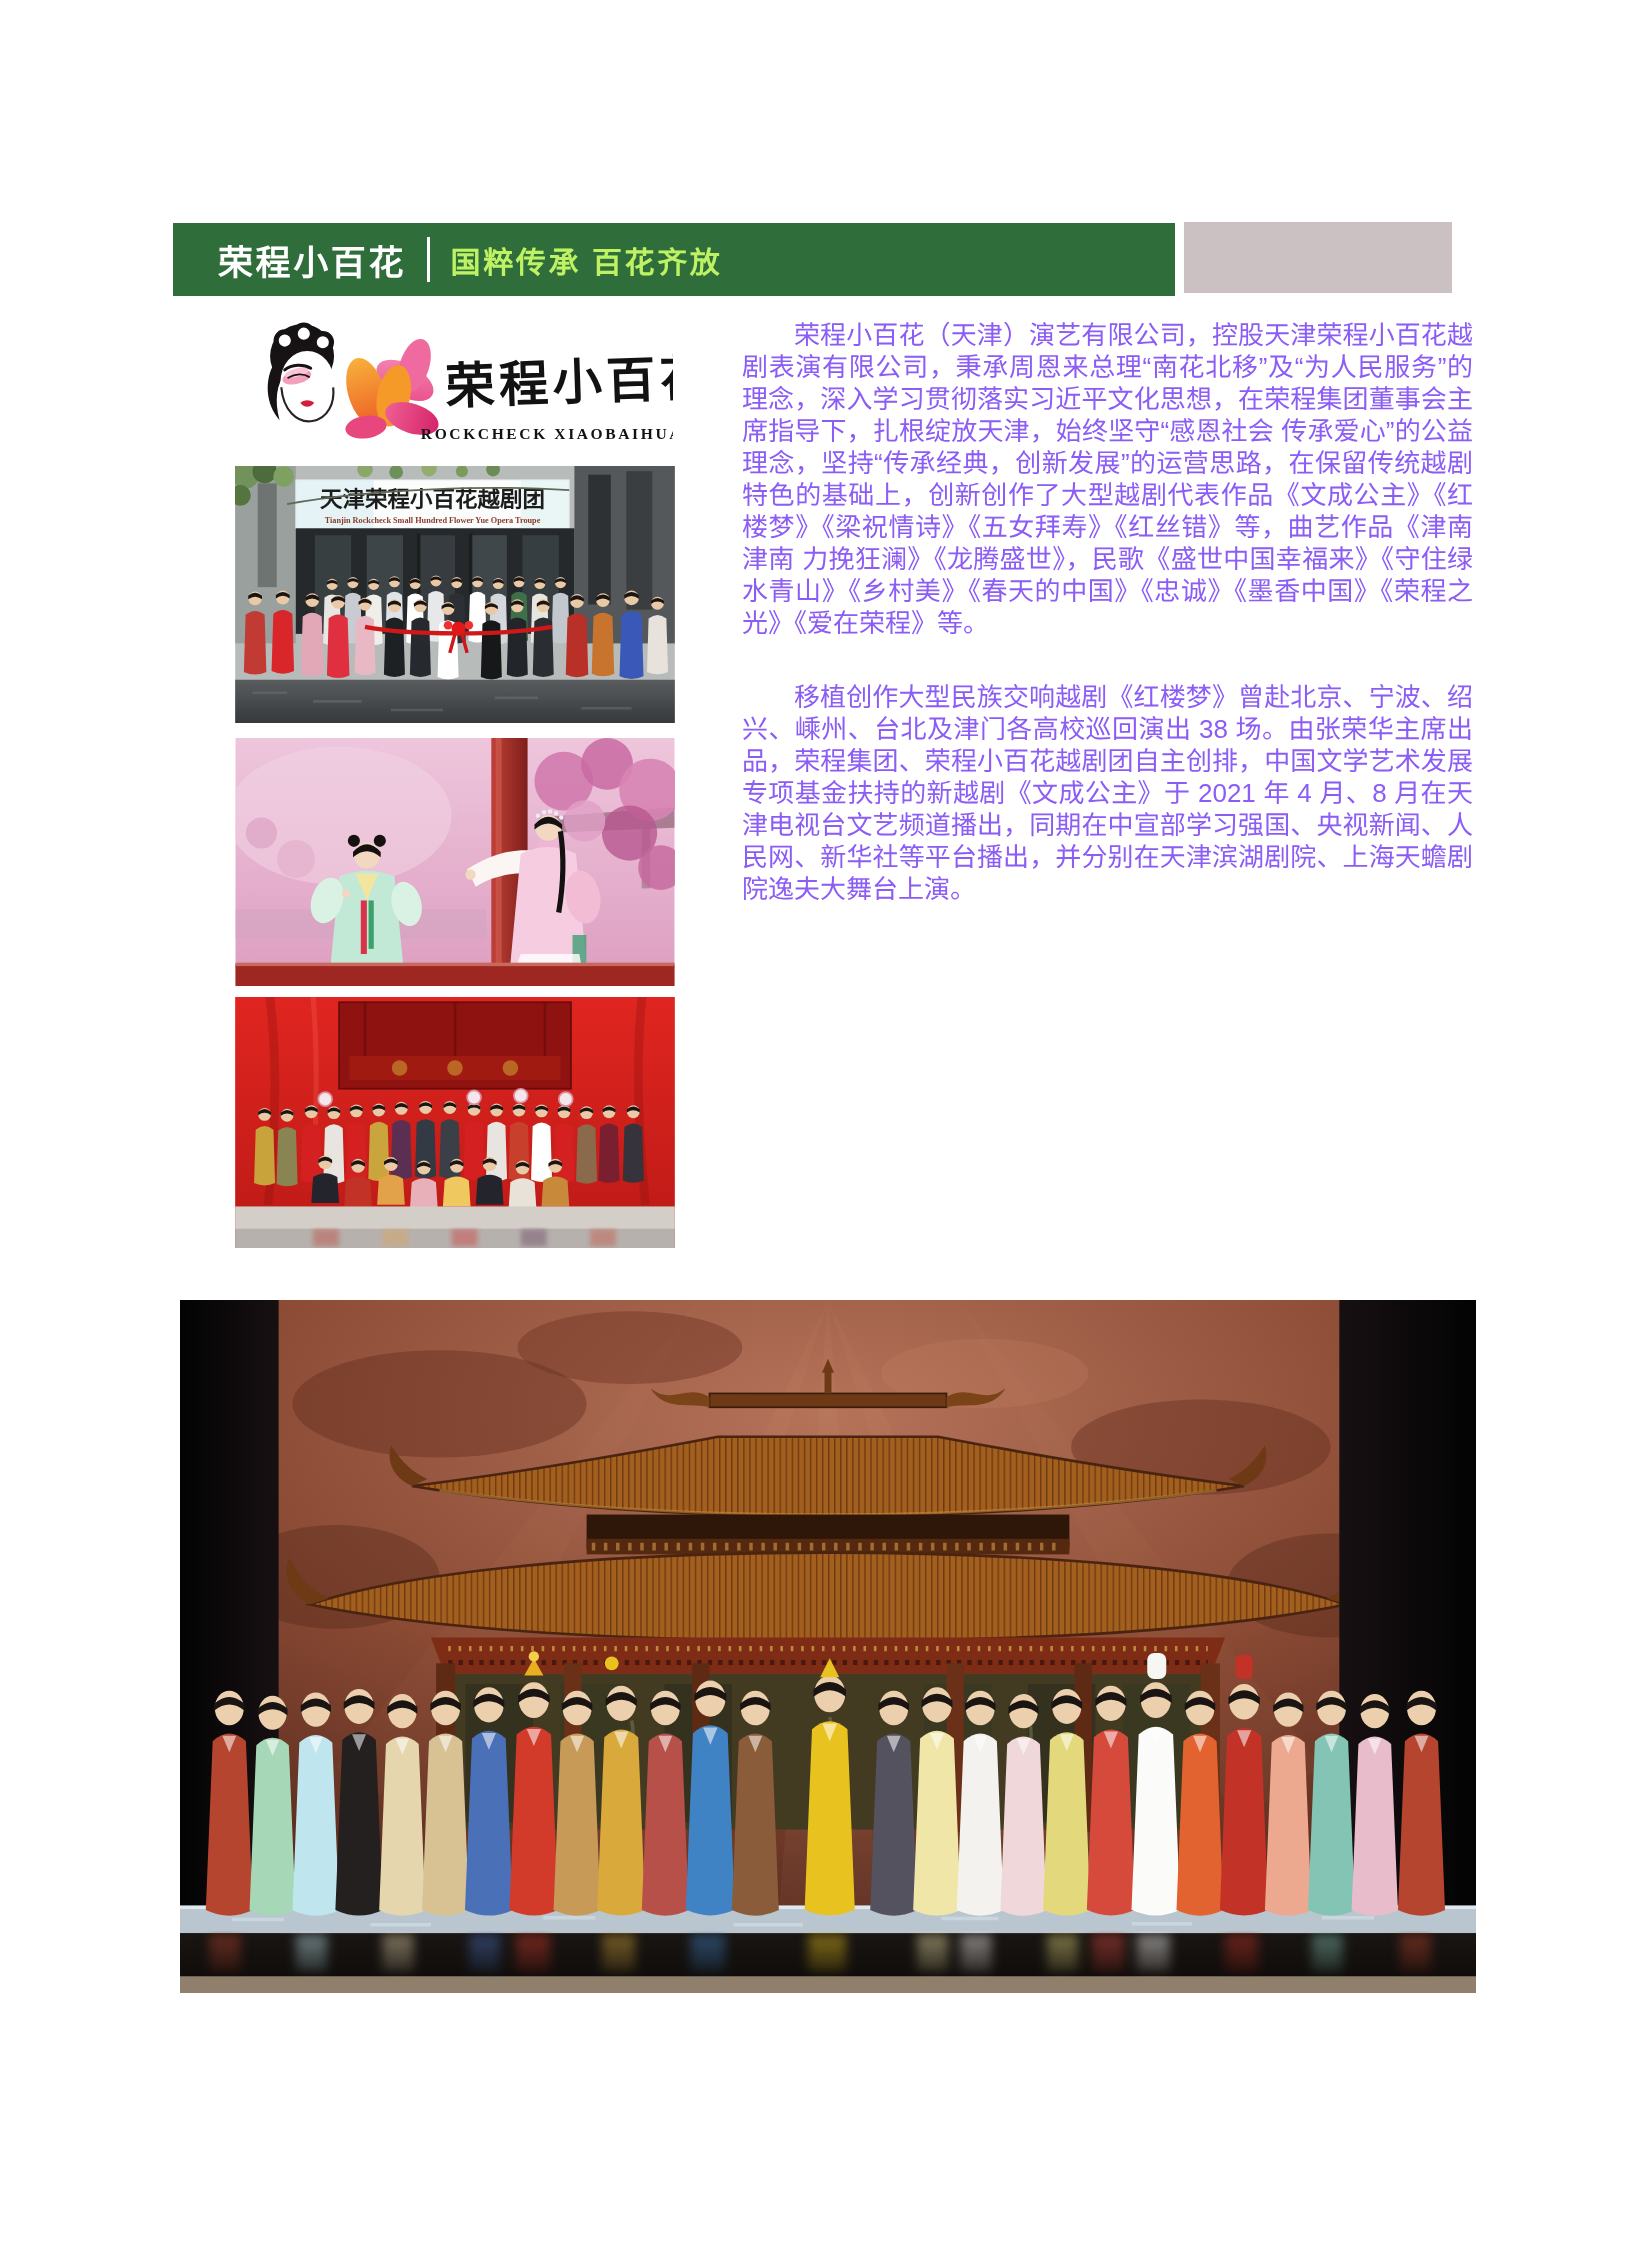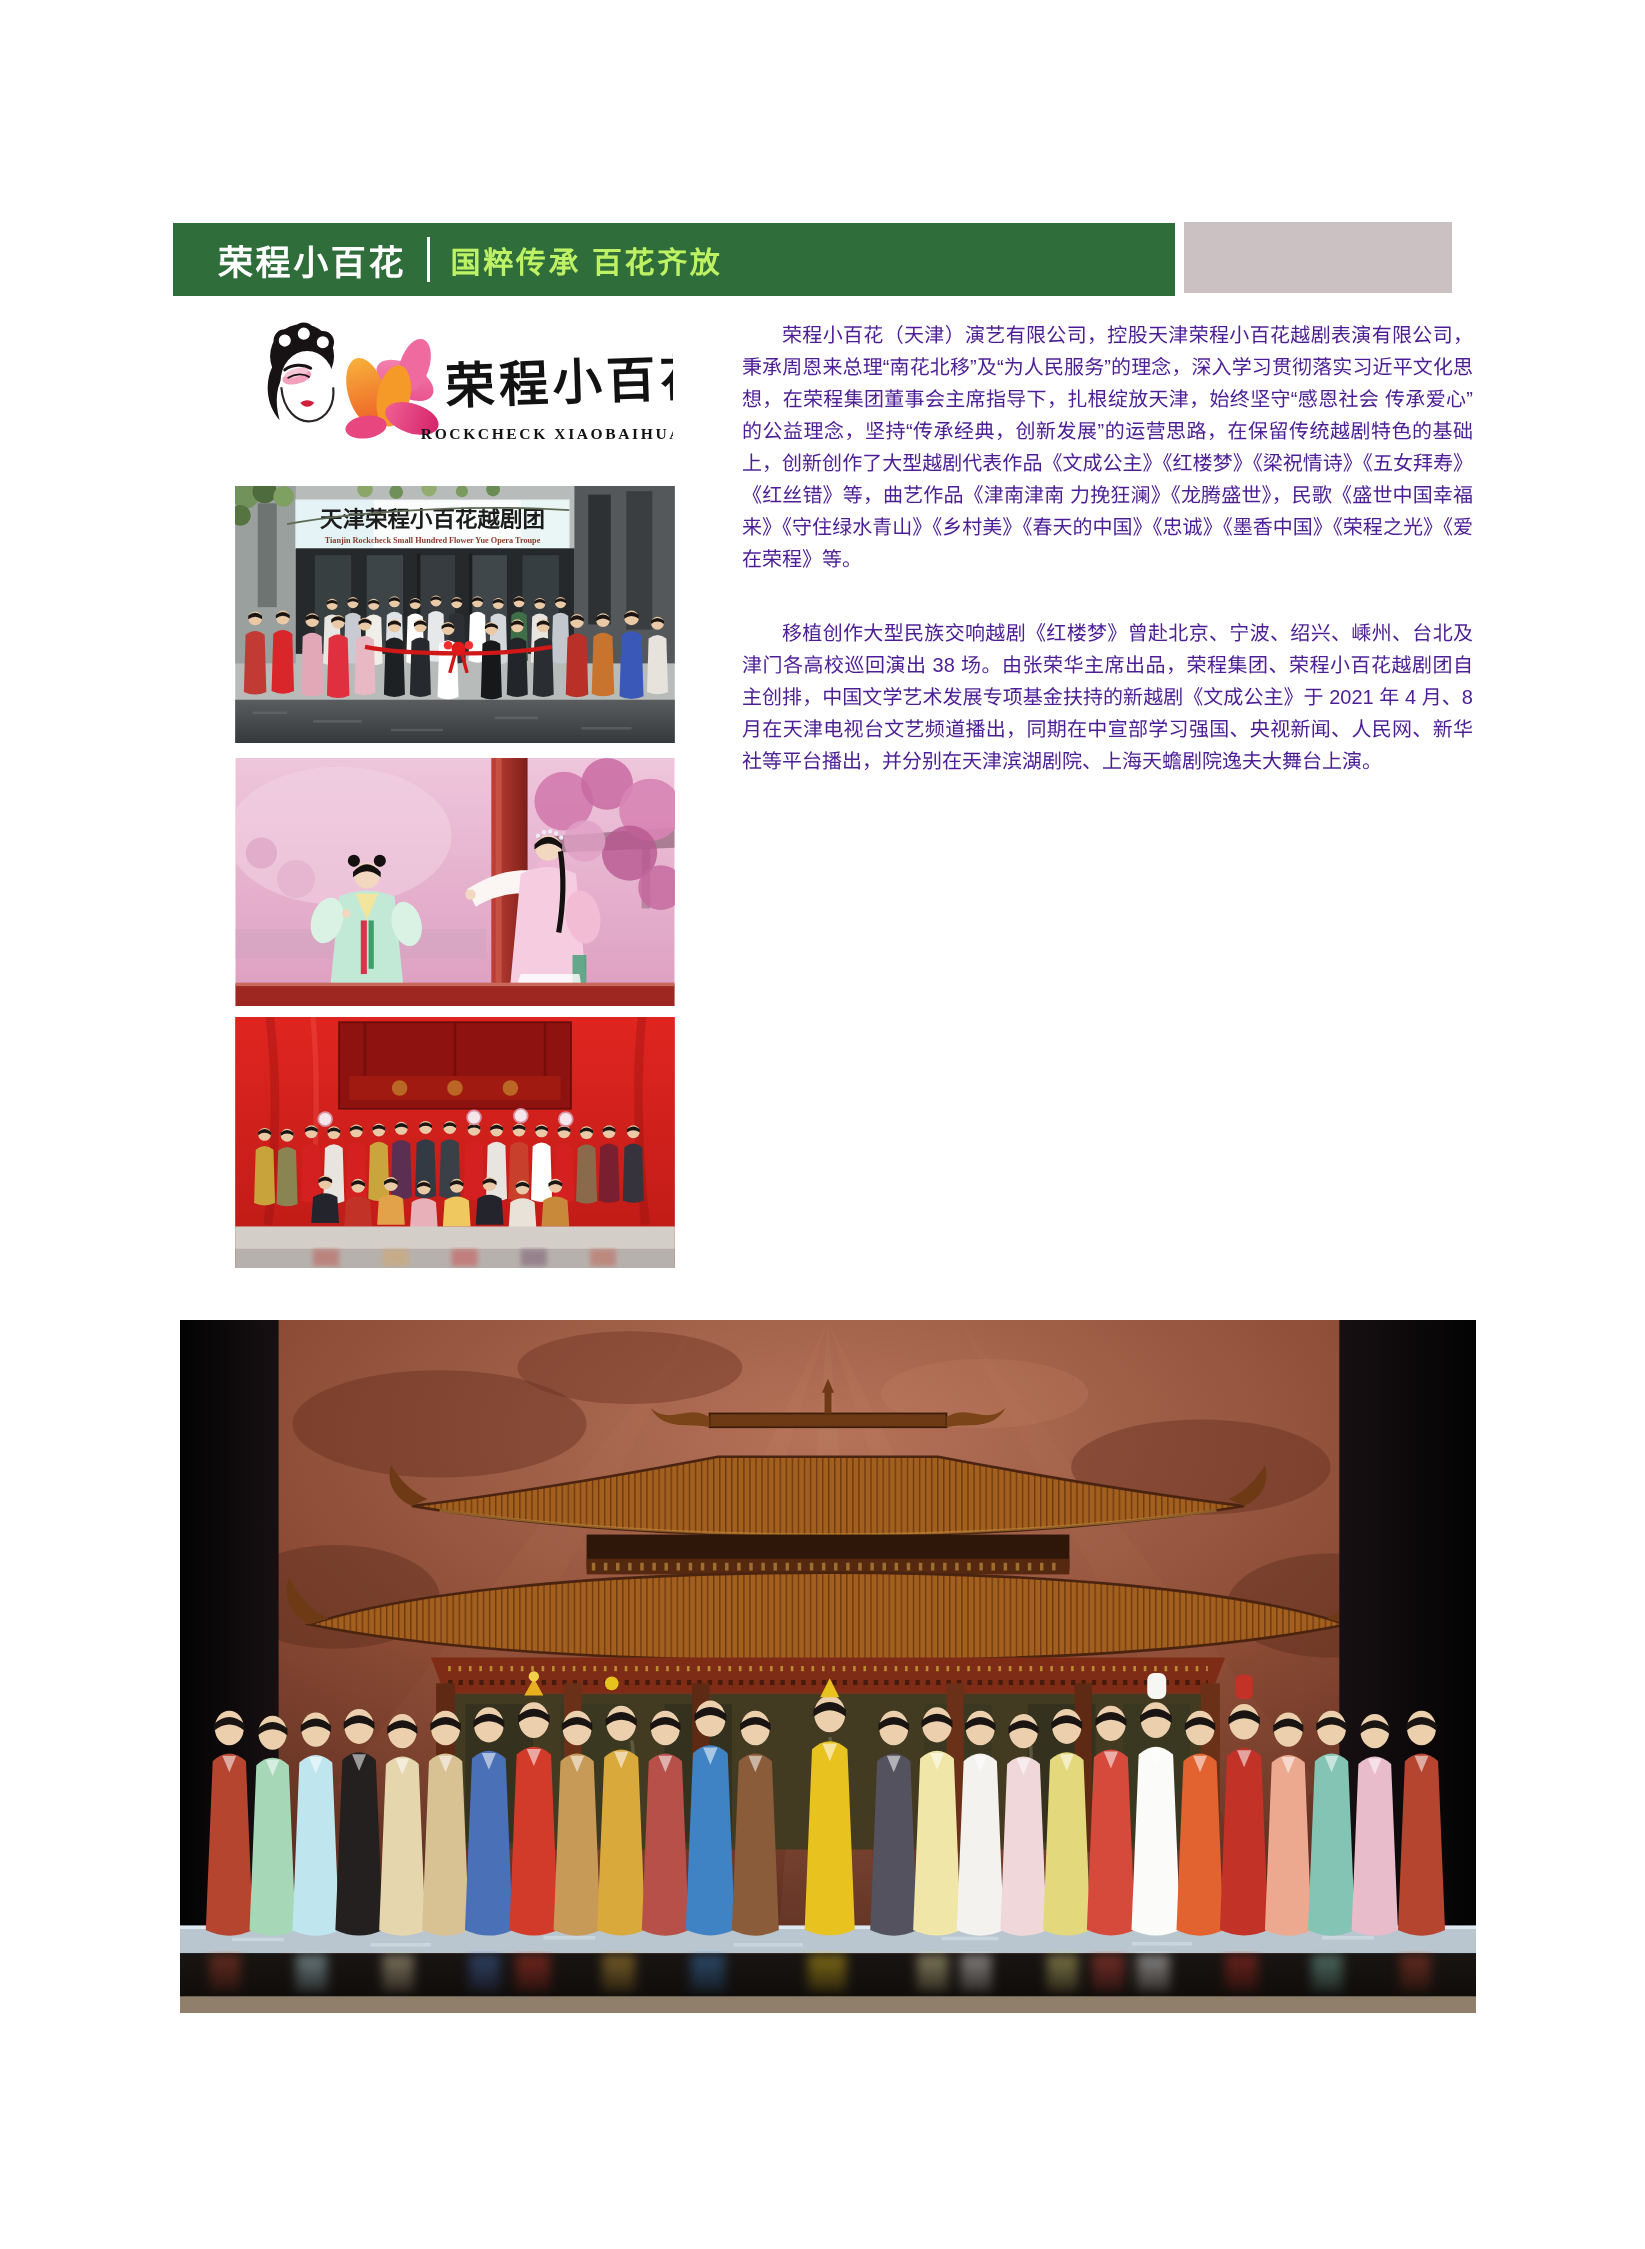--- a/index.html
+++ b/index.html
@@ -8,30 +8,30 @@
   
   .header-bar{position:absolute;left:173px;top:223px;width:1002px;height:73px;
               background:#2f6e3a;display:flex;align-items:center;padding-left:45px;box-sizing:border-box;}
   .header-bar .brand{color:#ffffff;font-size:35px;font-weight:bold;letter-spacing:2.6px;}
   .header-divider{display:inline-block;width:2.6px;height:45px;background:#ffffff;margin:0 21px;}
   .header-bar .slogan{color:#bef264;font-size:30px;font-weight:bold;letter-spacing:2.6px;}
   .accent-block{position:absolute;left:1184px;top:222px;width:268px;height:71px;background:#cbc1c3;}
   
   .logo-wrap{position:absolute;left:245px;top:318px;width:428px;height:142px;}
   
-  .photo{position:absolute;display:block;margin-top:20px;}
+  .photo{position:absolute;display:block;}
   .photo svg{display:block;}
   #photo-opening{left:235px;top:466px;width:440px;height:266px;}
   #photo-duet{left:235px;top:738px;width:440px;height:248px;}
   #photo-group{left:235px;top:997px;width:440px;height:251px;}
   #photo-finale{left:180px;top:1300px;width:1296px;height:693px;}
   
   .article{position:absolute;left:742px;top:319px;width:731px;}
-  .article p{margin:0 0 42px 0;font-size:20px;line-height:32px;text-align:justify;
-             text-indent:2em;color:#4c1d95;}
+  .article p{margin:0 0 42px 0;font-size:26px;line-height:32px;text-align:justify;
+             text-indent:2em;color:#8b5cf6;}
 </style>
 </head>
 <body>
 
 <div class="page">
 
   <svg width="0" height="0" style="position:absolute" aria-hidden="true">
     <defs>
       <symbol id="sym-person" viewBox="0 0 30 100">
         <path d="M8,9 Q15,-1 22,9 Q15,4 8,9 Z" fill="#1a1512"></path>

